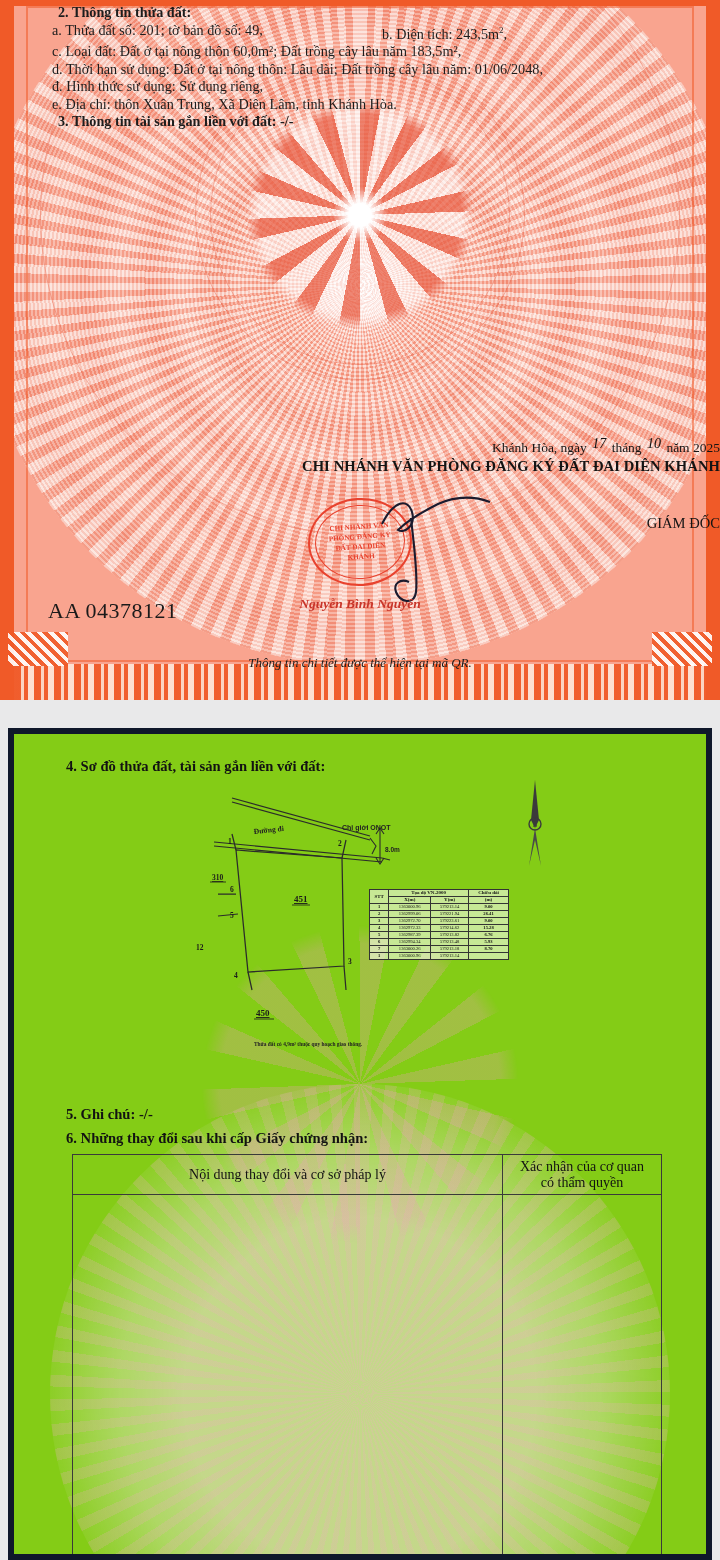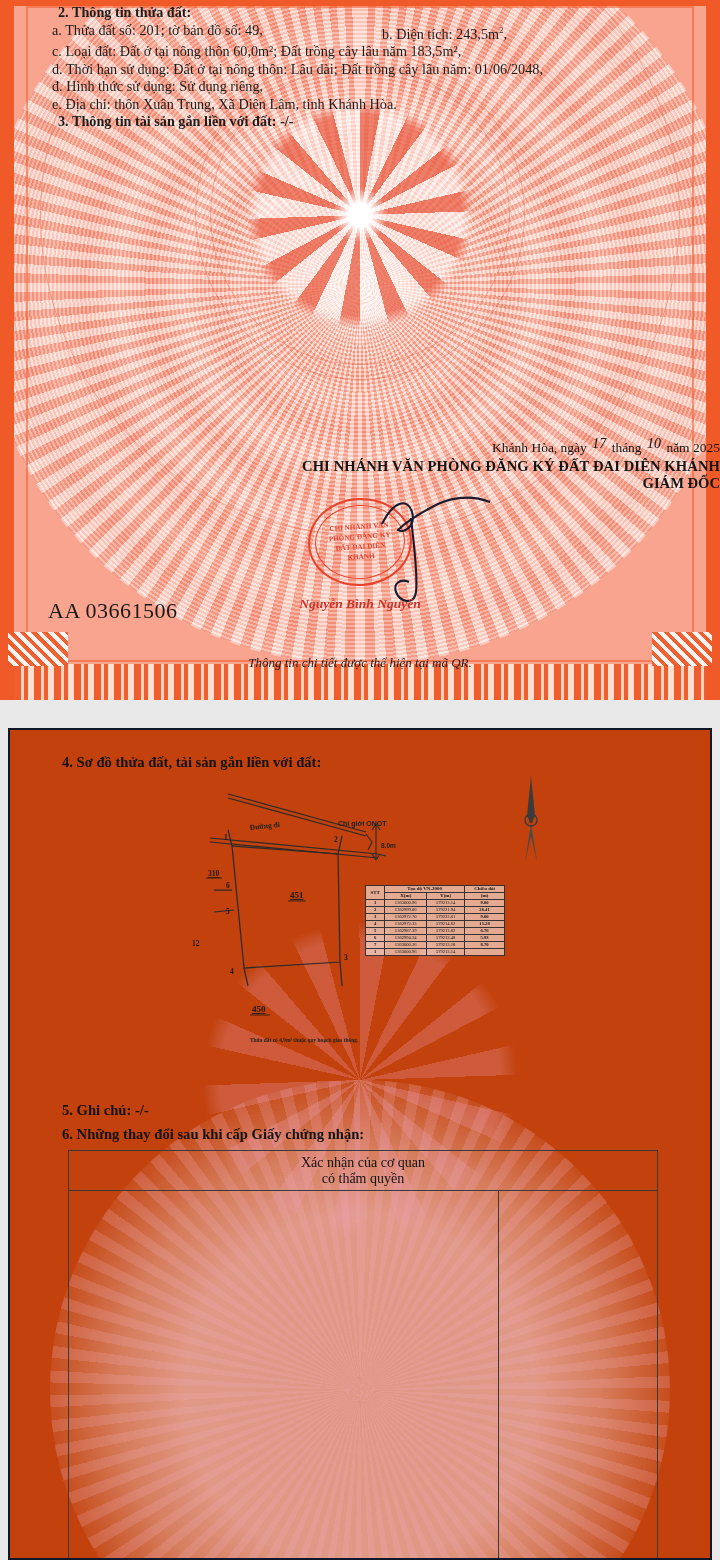--- a/index.html
+++ b/index.html
@@ -124,21 +124,21 @@
   .sig{
     position:absolute; left:0; right:0; top:440px; text-align:right;
     color:#141414;
   }
   .sig .line1{ font-size:13.5px; }
   .sig .hw{
     font-family:"Liberation Serif", serif; font-style:italic;
     font-size:14px; position:relative; top:-4px; padding:0 2px;
   }
   .sig .org{ font-weight:bold; font-size:14.6px; letter-spacing:.1px; margin-top:2px;}
-  .sig .role{ font-weight:bold; font-size:14.6px; }
+  .sig .role{ font-weight:normal; font-size:14.6px;margin-top:40px; }
   .seal{
     position:absolute; left:50%; top:498px; margin-left:-52px;
     width:104px; height:88px; border-radius:50%;
     border:2.5px solid #e8422e; color:#e8422e;
     display:flex; align-items:center; justify-content:center;
     font-size:7.2px; font-weight:bold; text-align:center; line-height:10px;
     transform:rotate(-4deg);
   }
   .seal::before{
     content:""; position:absolute; inset:5px; border-radius:50%;
@@ -158,22 +158,22 @@
     font-family:"Liberation Serif", serif;
   }
   .qrnote{
     position:absolute; left:0; right:0; top:655px; text-align:center;
     font-size:13px; color:#1d1d1d;font-style:italic;
   }
 
   
   .page2{
     position:absolute; left:8px; top:728px; width:704px; height:832px;
-    background:#c2410c; overflow:hidden;
-    border:2px solid #0f172a;
+    background:#84cc16; overflow:hidden;
+    border:6px solid #0f172a;
   }
   .wm{
     position:absolute; left:50%; top:350px; width:620px; height:620px;
     margin-left:-310px; border-radius:50%;
     background:
       repeating-conic-gradient(from 0deg at 50% 50%,
         rgba(240,170,190,.22) 0deg 2.2deg, rgba(255,255,255,0) 2.2deg 4.6deg),
       radial-gradient(circle, rgba(250,225,235,.55) 0 40%, rgba(252,238,244,.35) 55%, rgba(255,255,255,0) 75%);
   }
   .wm2{
@@ -282,21 +282,21 @@
   <div class="seal">
     <div class="sealtxt">CHI NHÁNH VĂN PHÒNG ĐĂNG KÝ ĐẤT ĐAI DIÊN KHÁNH</div>
   </div>
 
   <svg class="scribble" viewBox="0 0 130 120">
     <path d="M4,34 C16,10 30,8 34,22 C38,36 26,44 20,40 C30,30 44,22 60,14 C78,6 96,6 112,12" fill="none" stroke="#1b1b2e" stroke-width="2.1"></path>
     <path d="M33,28 C36,56 40,84 38,102 C36,116 22,112 18,102 C15,94 22,88 31,92" fill="none" stroke="#1b1b2e" stroke-width="2.1"></path>
   </svg>
 
   <div class="signer">Nguyễn Bình Nguyên</div>
-  <div class="serial">AA 03661506</div>
+  <div class="serial">AA 04378121</div>
   <div class="qrnote">Thông tin chi tiết được thể hiện tại mã QR.</div>
 </div>
 
 <div class="gap"></div>
 
 <div class="page2">
   <div class="wm"></div>
   <div class="wm2"></div>
 
   <div class="p2-content">
@@ -418,20 +418,21 @@
         </tbody>
     </table>
 
     <div class="dgnote">Thửa đất có 4,9m² thuộc quy hoạch giao thông.</div>
 
     <div class="sec5">5. Ghi chú: -/-</div>
     <div class="sec6">6. Những thay đổi sau khi cấp Giấy chứng nhận:</div>
 
     <div class="chgtbl">
       <div class="chg-head">
+        <div class="c1">Nội dung thay đổi và cơ sở pháp lý</div>
         <div class="c2">
           <div>
             <div>Xác nhận của cơ quan</div>
             <div>có thẩm quyền</div>
           </div>
         </div>
       </div>
       <div class="chg-body">
         <div class="c1"></div>
         <div class="c2"></div>

